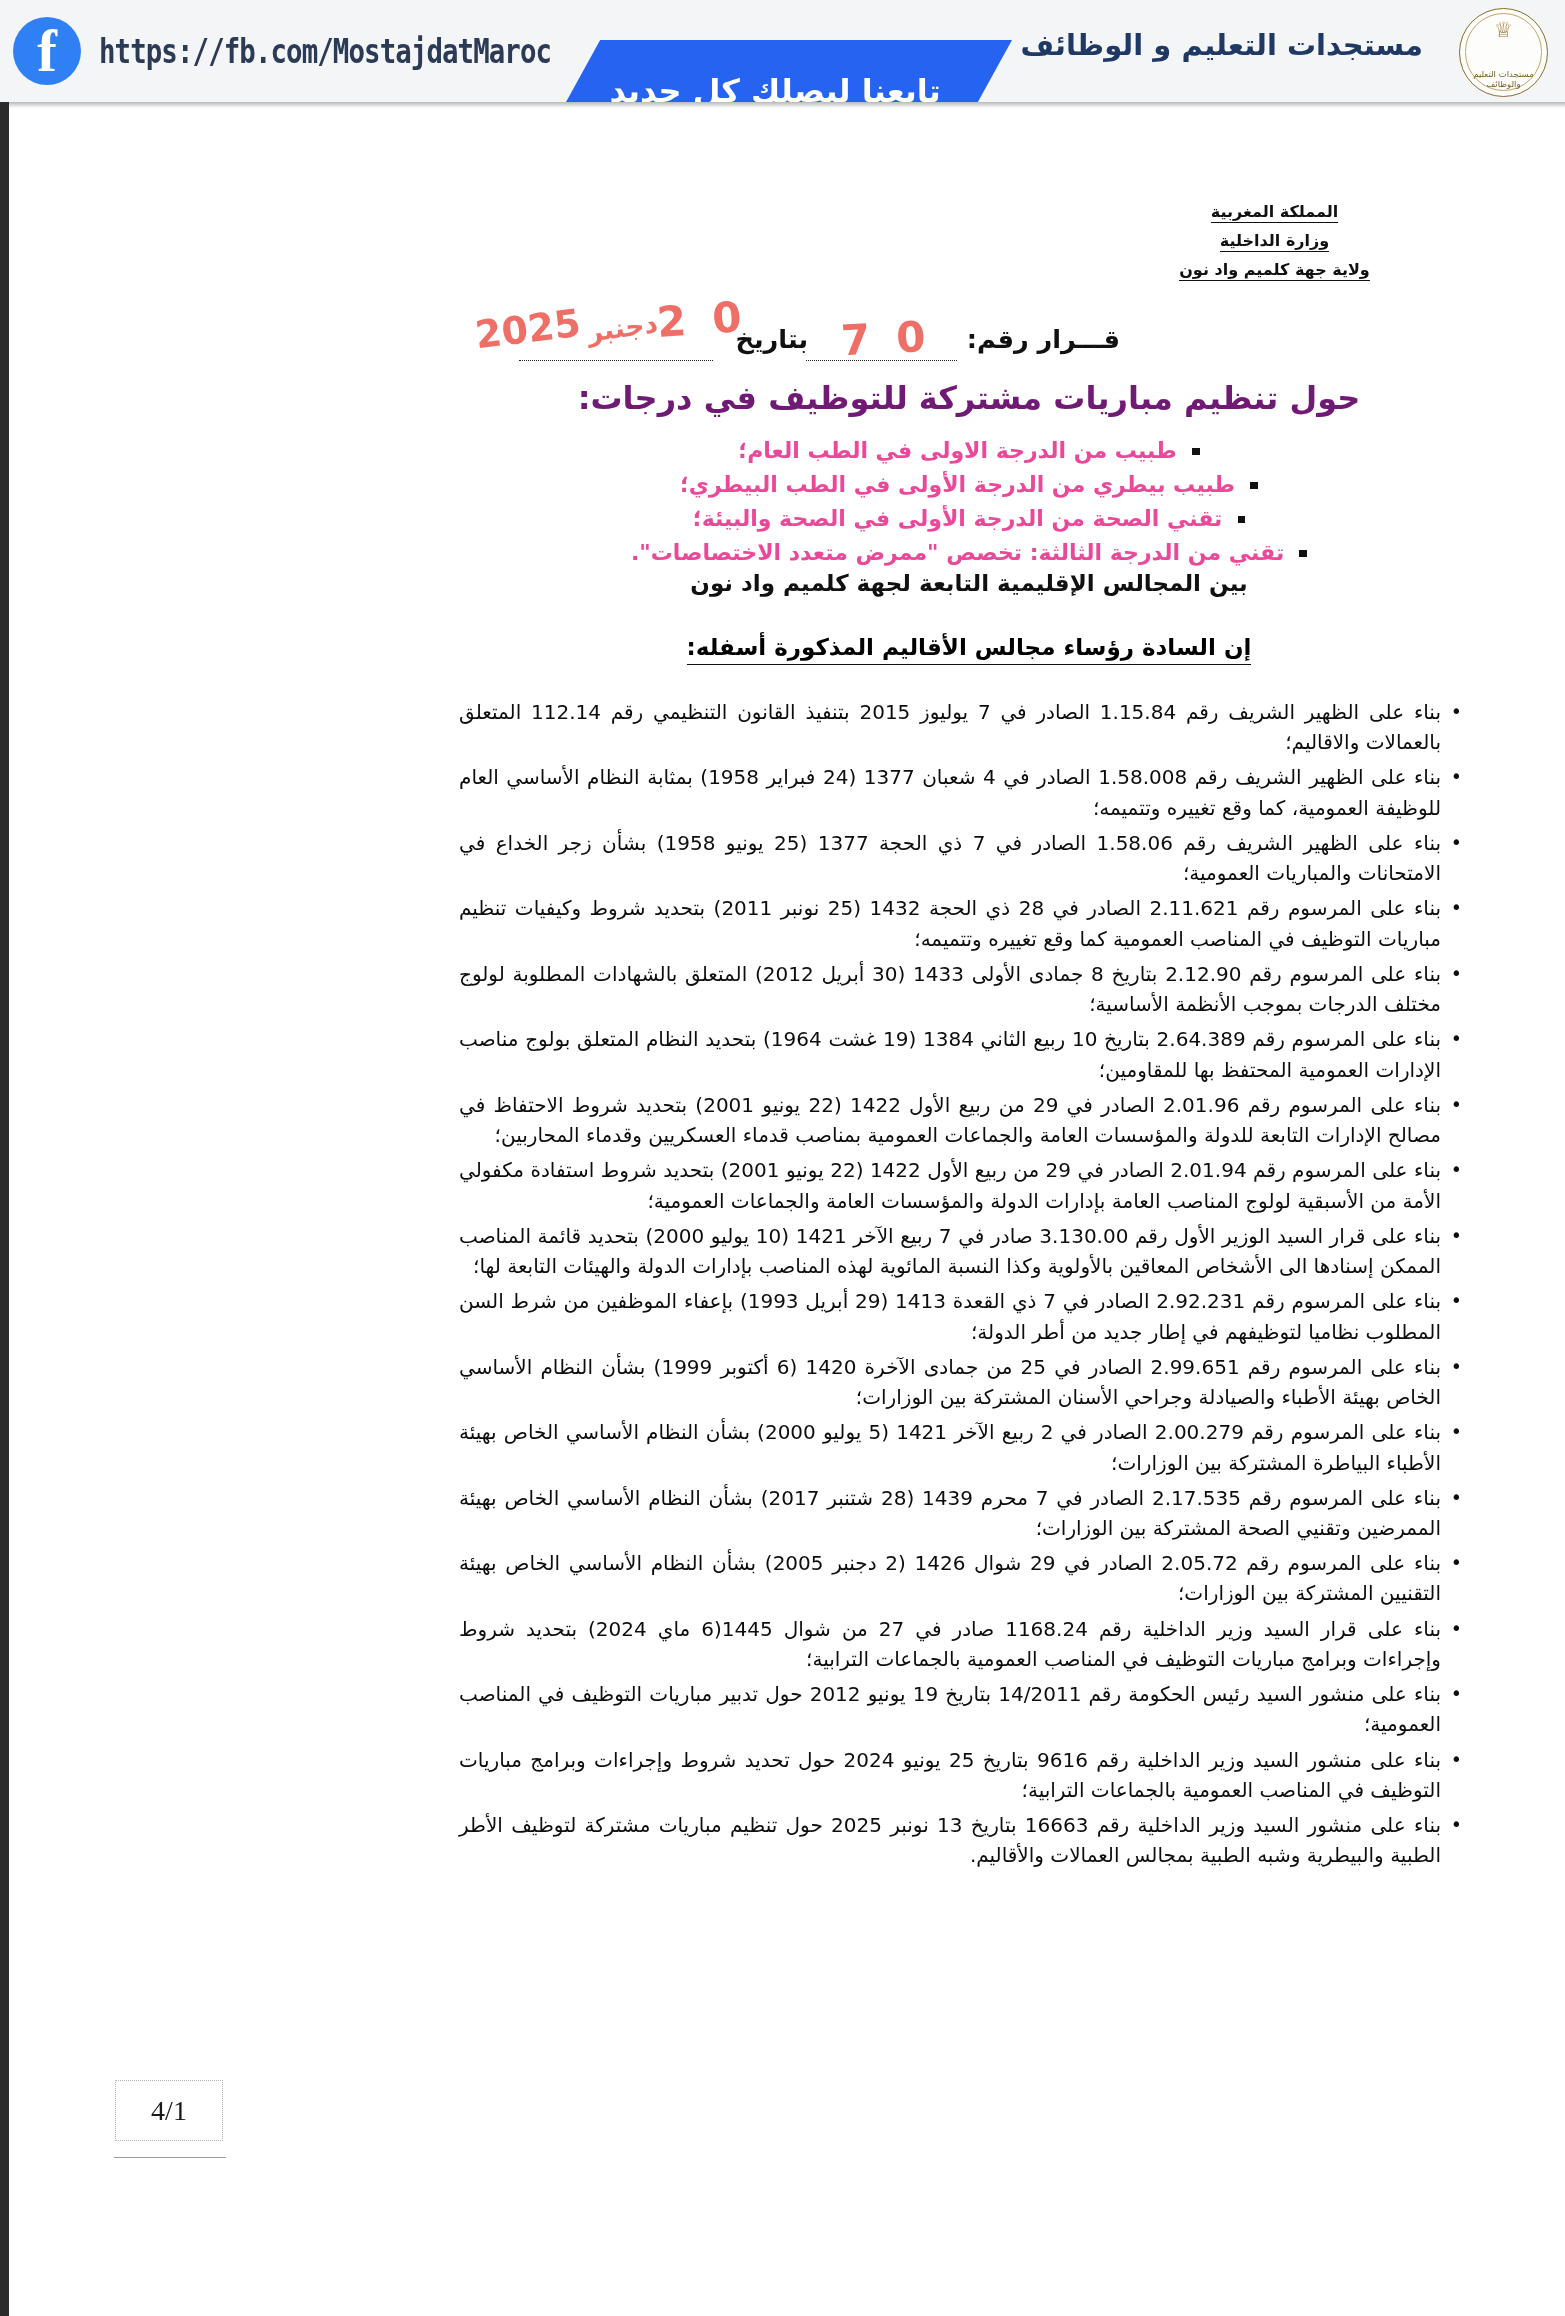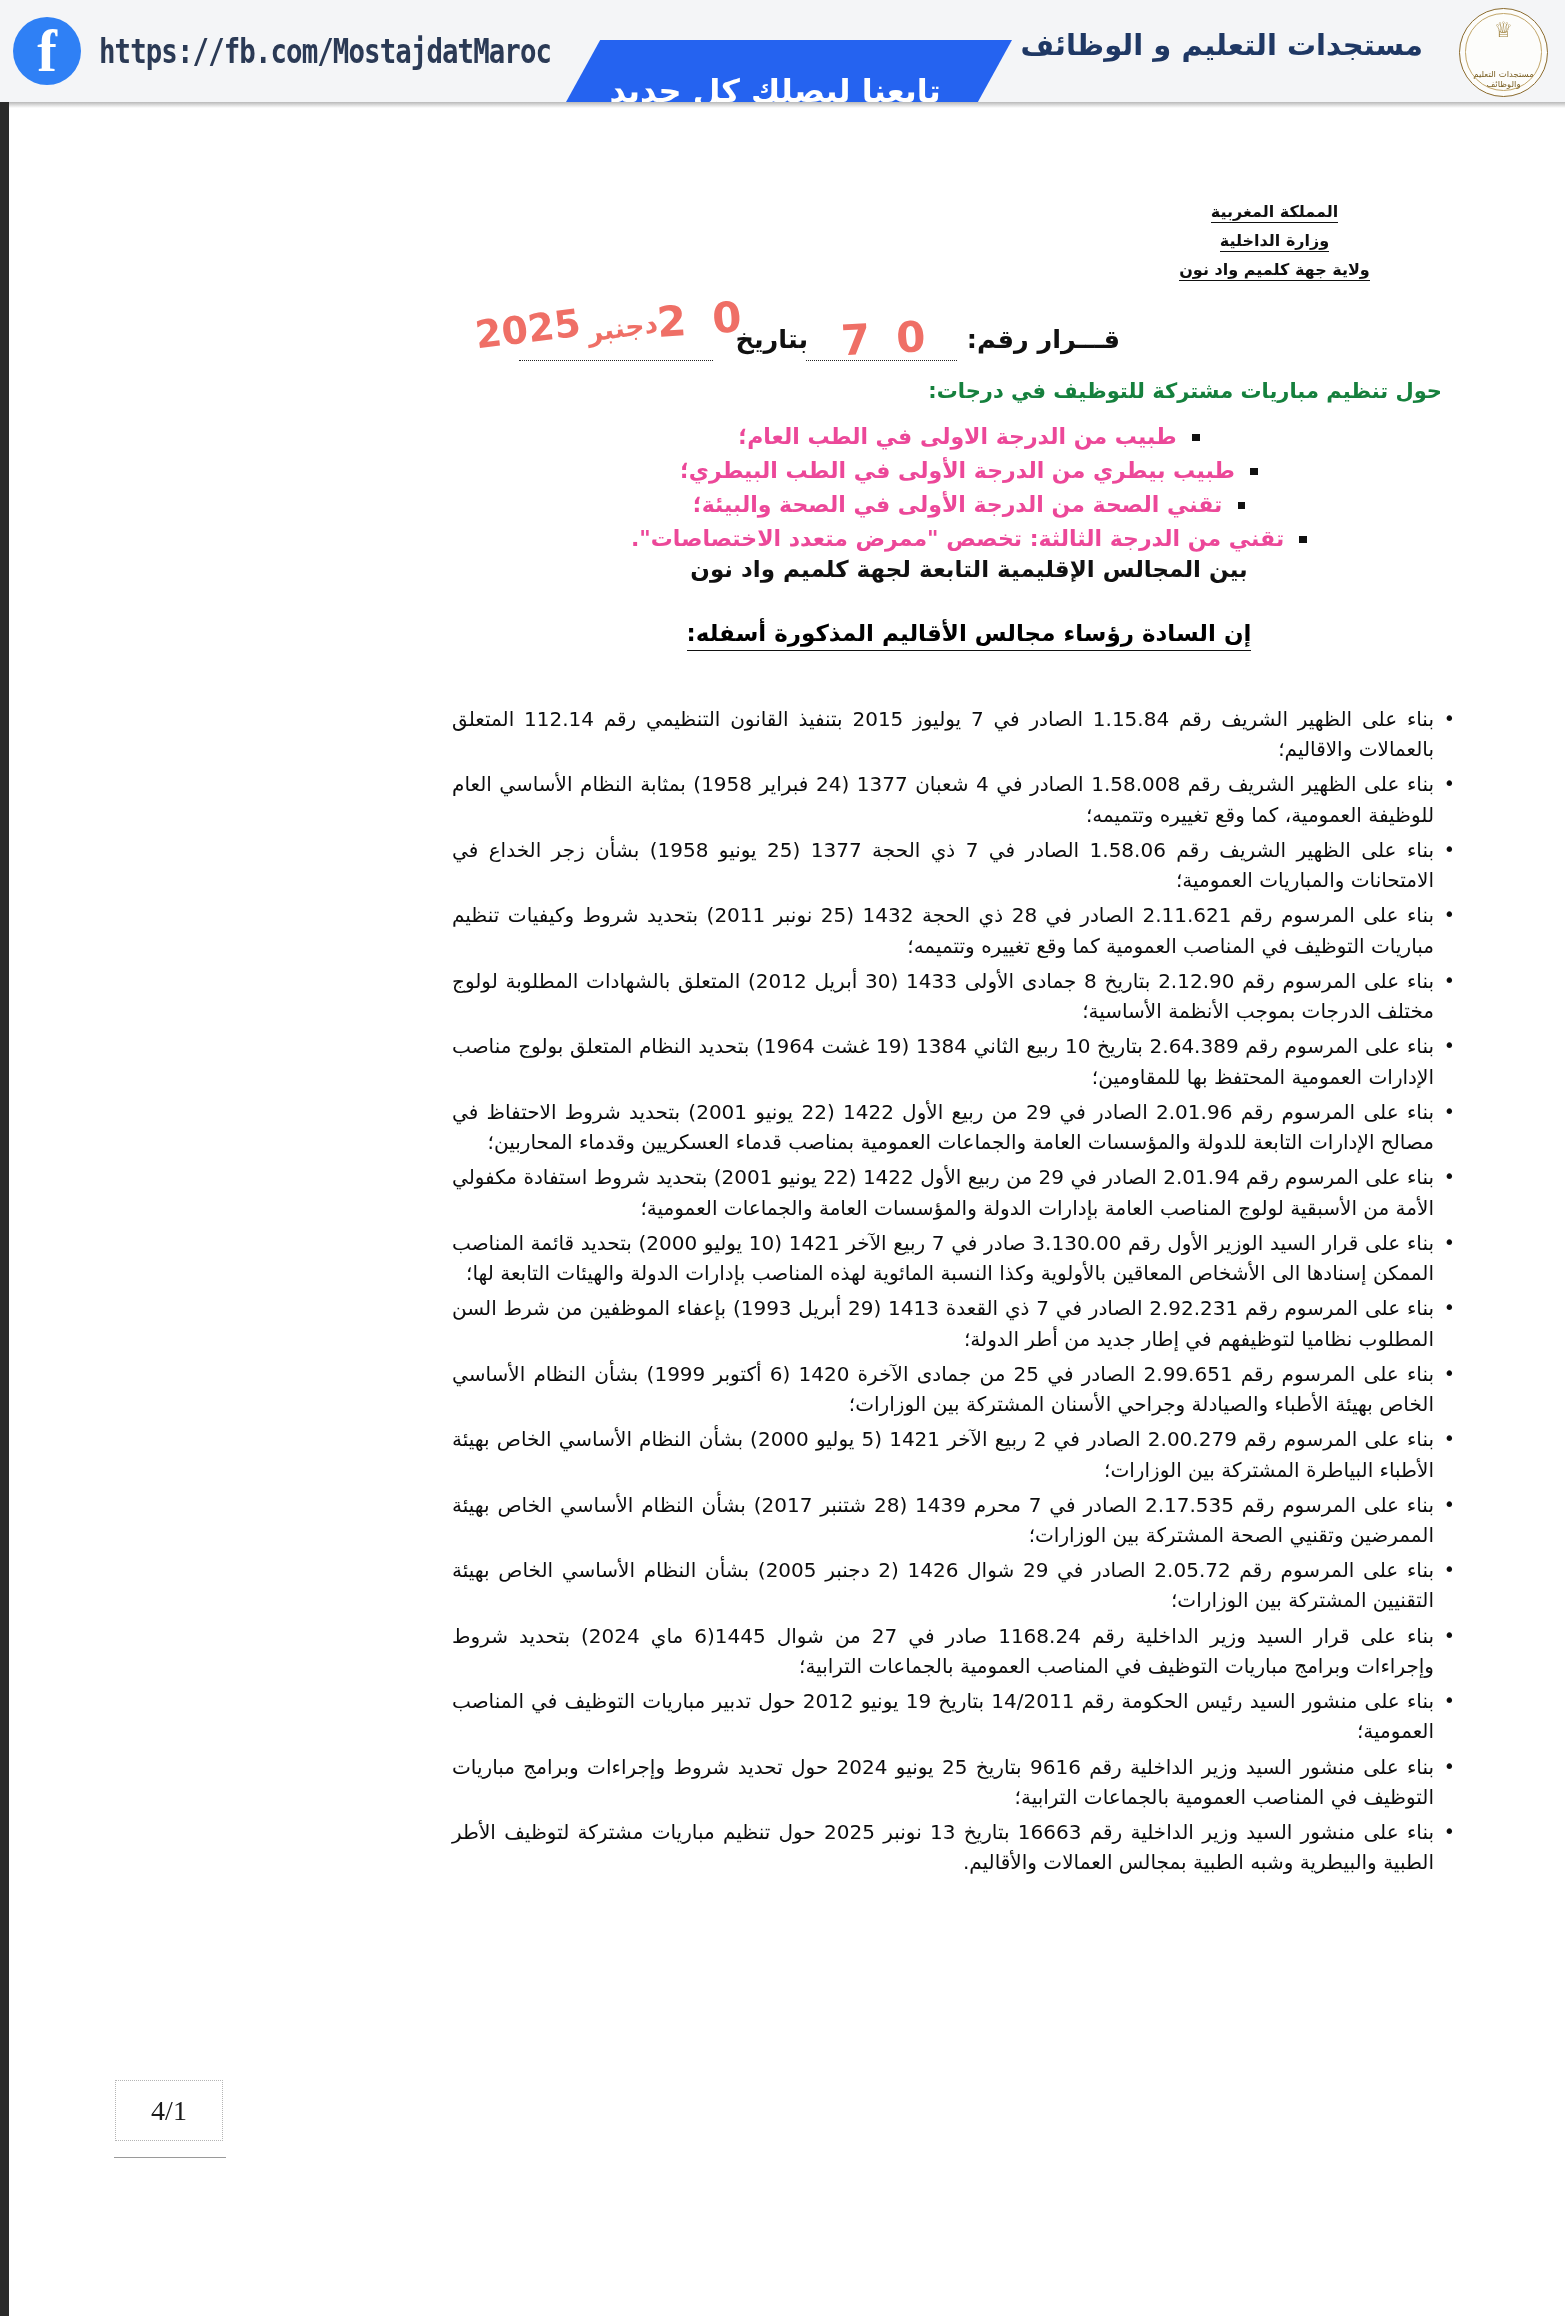--- a/index.html
+++ b/index.html
@@ -228,25 +228,24 @@
   .title-block {
     position: absolute;
     top: 379px;
     right: 123px;
     width: 946px;
     direction: rtl;
     text-align: center;
   }
   .doc-title {
     font-family: "DejaVu Sans", "Liberation Sans", sans-serif;
-    font-size: 21px;
-    font-weight: 700;
-    color: #15803d;
+    font-size: 32px;
+    font-weight: 700;
+    color: #701a75;
     margin-bottom: 17px;
-    text-align: right;
   }
   .grade-list {
     list-style: none;
     margin: 0;
     padding: 0;
     text-align: center;
   }
   .grade-list li {
     font-family: "DejaVu Sans", "Liberation Sans", sans-serif;
     font-size: 22px;
@@ -279,21 +278,21 @@
   }
 
   
   .clauses {
     position: absolute;
     top: 696px;
     right: 102px;
     width: 1003px;
     direction: rtl;
     list-style: none;
-    margin: 8px;
+    margin: 1px;
     padding: 0;
   }
   .clauses li {
     position: relative;
     font-family: "DejaVu Sans", "Liberation Sans", sans-serif;
     font-size: 20px;
     color: #0d0d0d;
     line-height: 1.52;
     text-align: justify;
     text-justify: inter-word;

